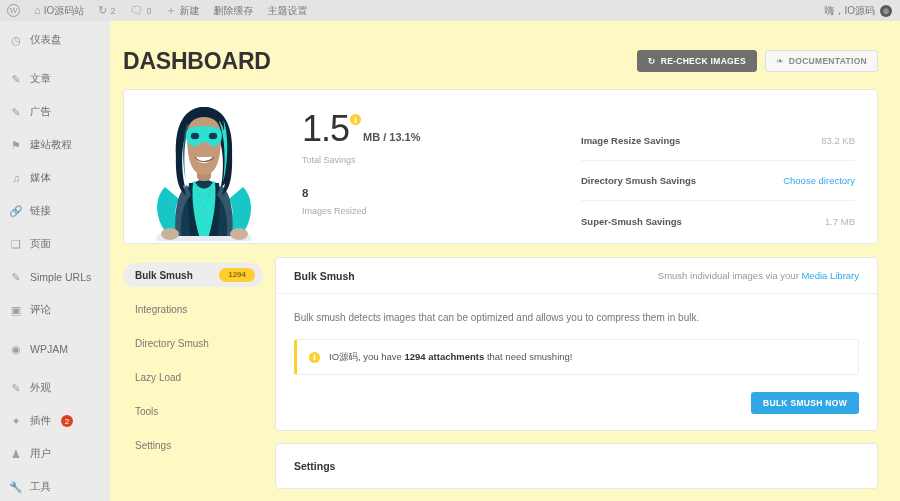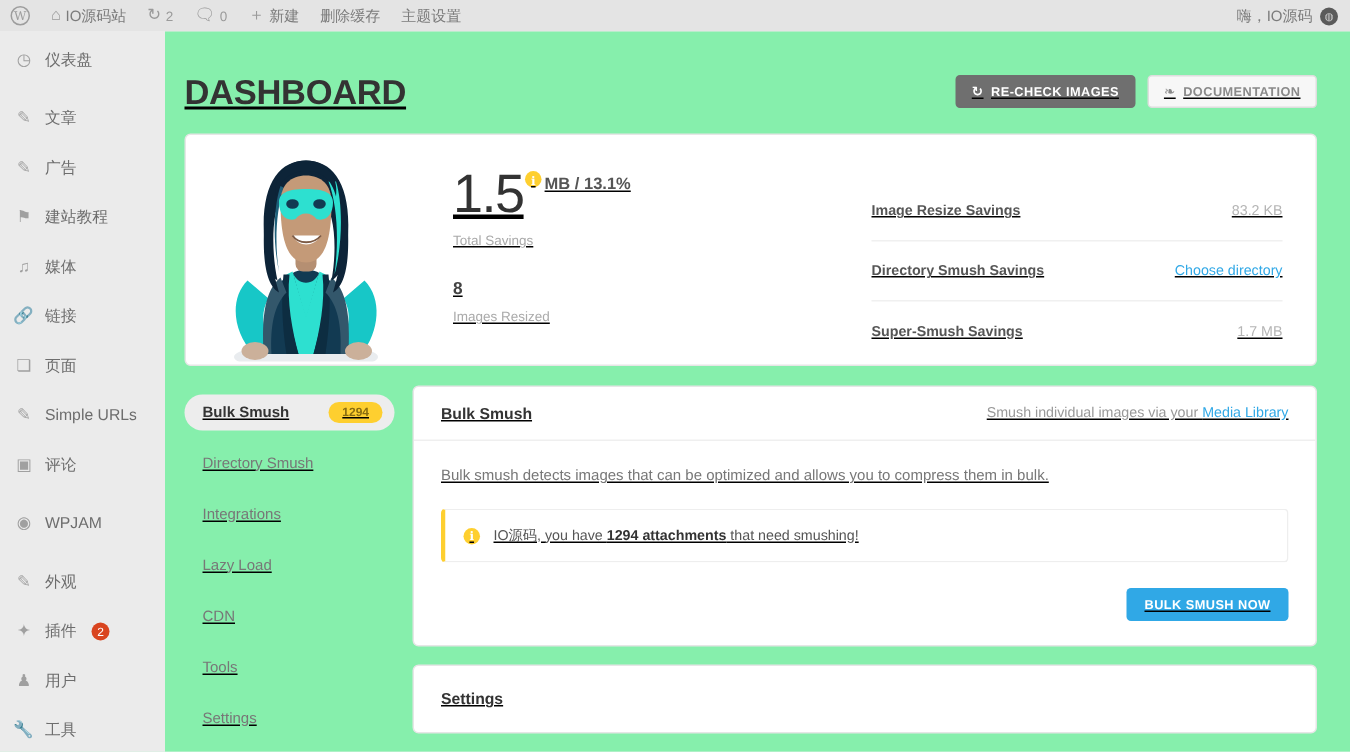--- a/index.html
+++ b/index.html
@@ -40,21 +40,21 @@
   .menu-sep { height: 6px; }
   .mi-badge {
     background: #d9441f; color: #fff; font-size: 8px; border-radius: 8px;
     min-width: 12px; height: 12px; display: inline-flex; align-items: center;
     justify-content: center; padding: 0 3px; margin-left: 3px;
   }
 
   
   .main {
     position: absolute; top: 21px; left: 110px; width: 790px; height: 480px;
-    background: #86efac; overflow: hidden; text-decoration: underline;
+    background: #fef9c3; overflow: hidden;
   }
   .page-head {
     display: flex; align-items: center; padding: 20px 22px 0 13px; height: 60px;
   }
   .page-title {
     font-size: 23px; font-weight: bold; color: #333333; letter-spacing: -0.2px;
     font-family: "Liberation Sans", sans-serif;
   }
   .head-actions { margin-left: auto; display: flex; gap: 8px; }
   .btn {
@@ -76,21 +76,21 @@
   .total-row { display: flex; align-items: flex-start; }
   .total-num {
     font-size: 36px; font-weight: 300; color: #333333; line-height: 0.95;
     font-family: "Liberation Sans", sans-serif; letter-spacing: -1px;
   }
   .info-dot {
     width: 11px; height: 11px; border-radius: 50%; background: #fecf2f; color: #ffffff;
     font-size: 8px; display: inline-flex; align-items: center; justify-content: center;
     margin-top: 2px; margin-left: 1px; font-family: "DejaVu Serif", serif; font-weight: bold;
   }
-  .total-unit { font-size: 11px; font-weight: bold; color: #555555; align-self: flex-end; margin-left: 2px; margin-bottom: 17px; text-align: right; }
+  .total-unit { font-size: 11px; font-weight: bold; color: #555555; align-self: flex-end; margin-left: 2px; margin-bottom: 3px; text-align: right; }
   .sub-label { font-size: 9px; color: #aaaaaa; margin-top: 9px; }
   .mini-stats { display: flex; margin-top: 22px; }
   .mini { width: 118px; }
   .mini-num { font-size: 11.5px; font-weight: bold; color: #444444; }
   .mini-lab { font-size: 9px; color: #aaaaaa; margin-top: 7px; }
   .savings { width: 310px; padding: 31px 22px 0 14px; }
   .sav-row {
     display: flex; align-items: center; justify-content: space-between;
     height: 40px; border-bottom: 1px solid #f0f0f0; font-size: 9.5px;
   }
@@ -339,30 +339,27 @@
   </div>
 
   <div class="body-wrap">
     <div class="tabs">
       <div id="tab-list">
           <div class="tab active">
             <span>Bulk Smush</span>
             <span class="tab-badge">1294</span>
           </div>
           <div class="tab">
+            <span>Integrations</span>
+          </div>
+          <div class="tab">
             <span>Directory Smush</span>
           </div>
           <div class="tab">
-            <span>Integrations</span>
-          </div>
-          <div class="tab">
             <span>Lazy Load</span>
-          </div>
-          <div class="tab">
-            <span>CDN</span>
           </div>
           <div class="tab">
             <span>Tools</span>
           </div>
           <div class="tab">
             <span>Settings</span>
           </div>
         </div>
     </div>
 

